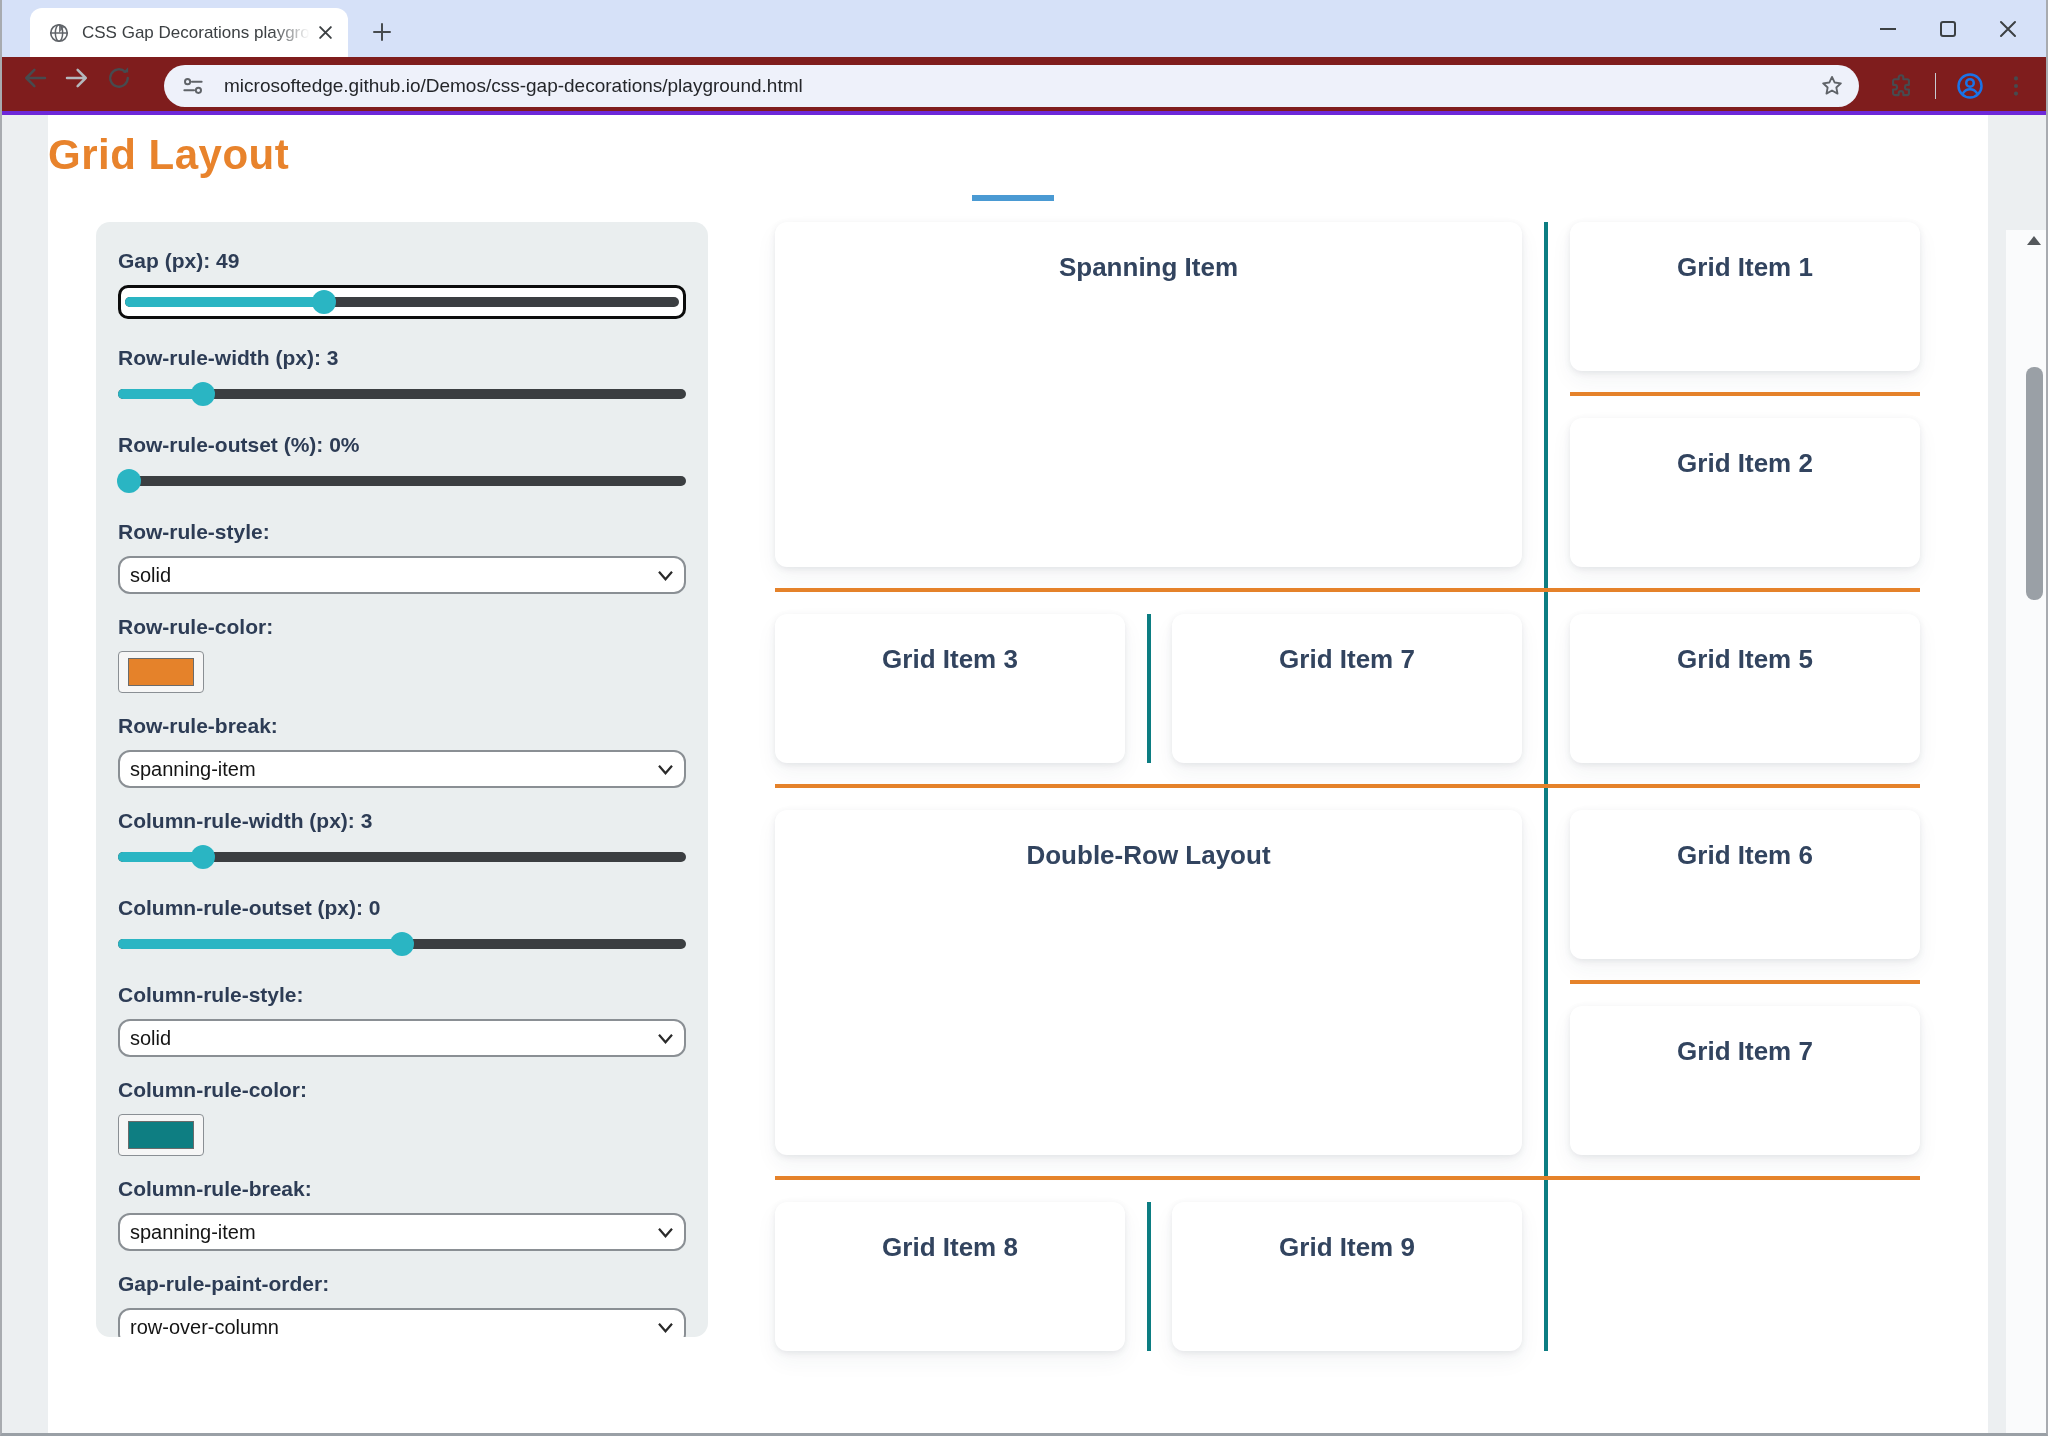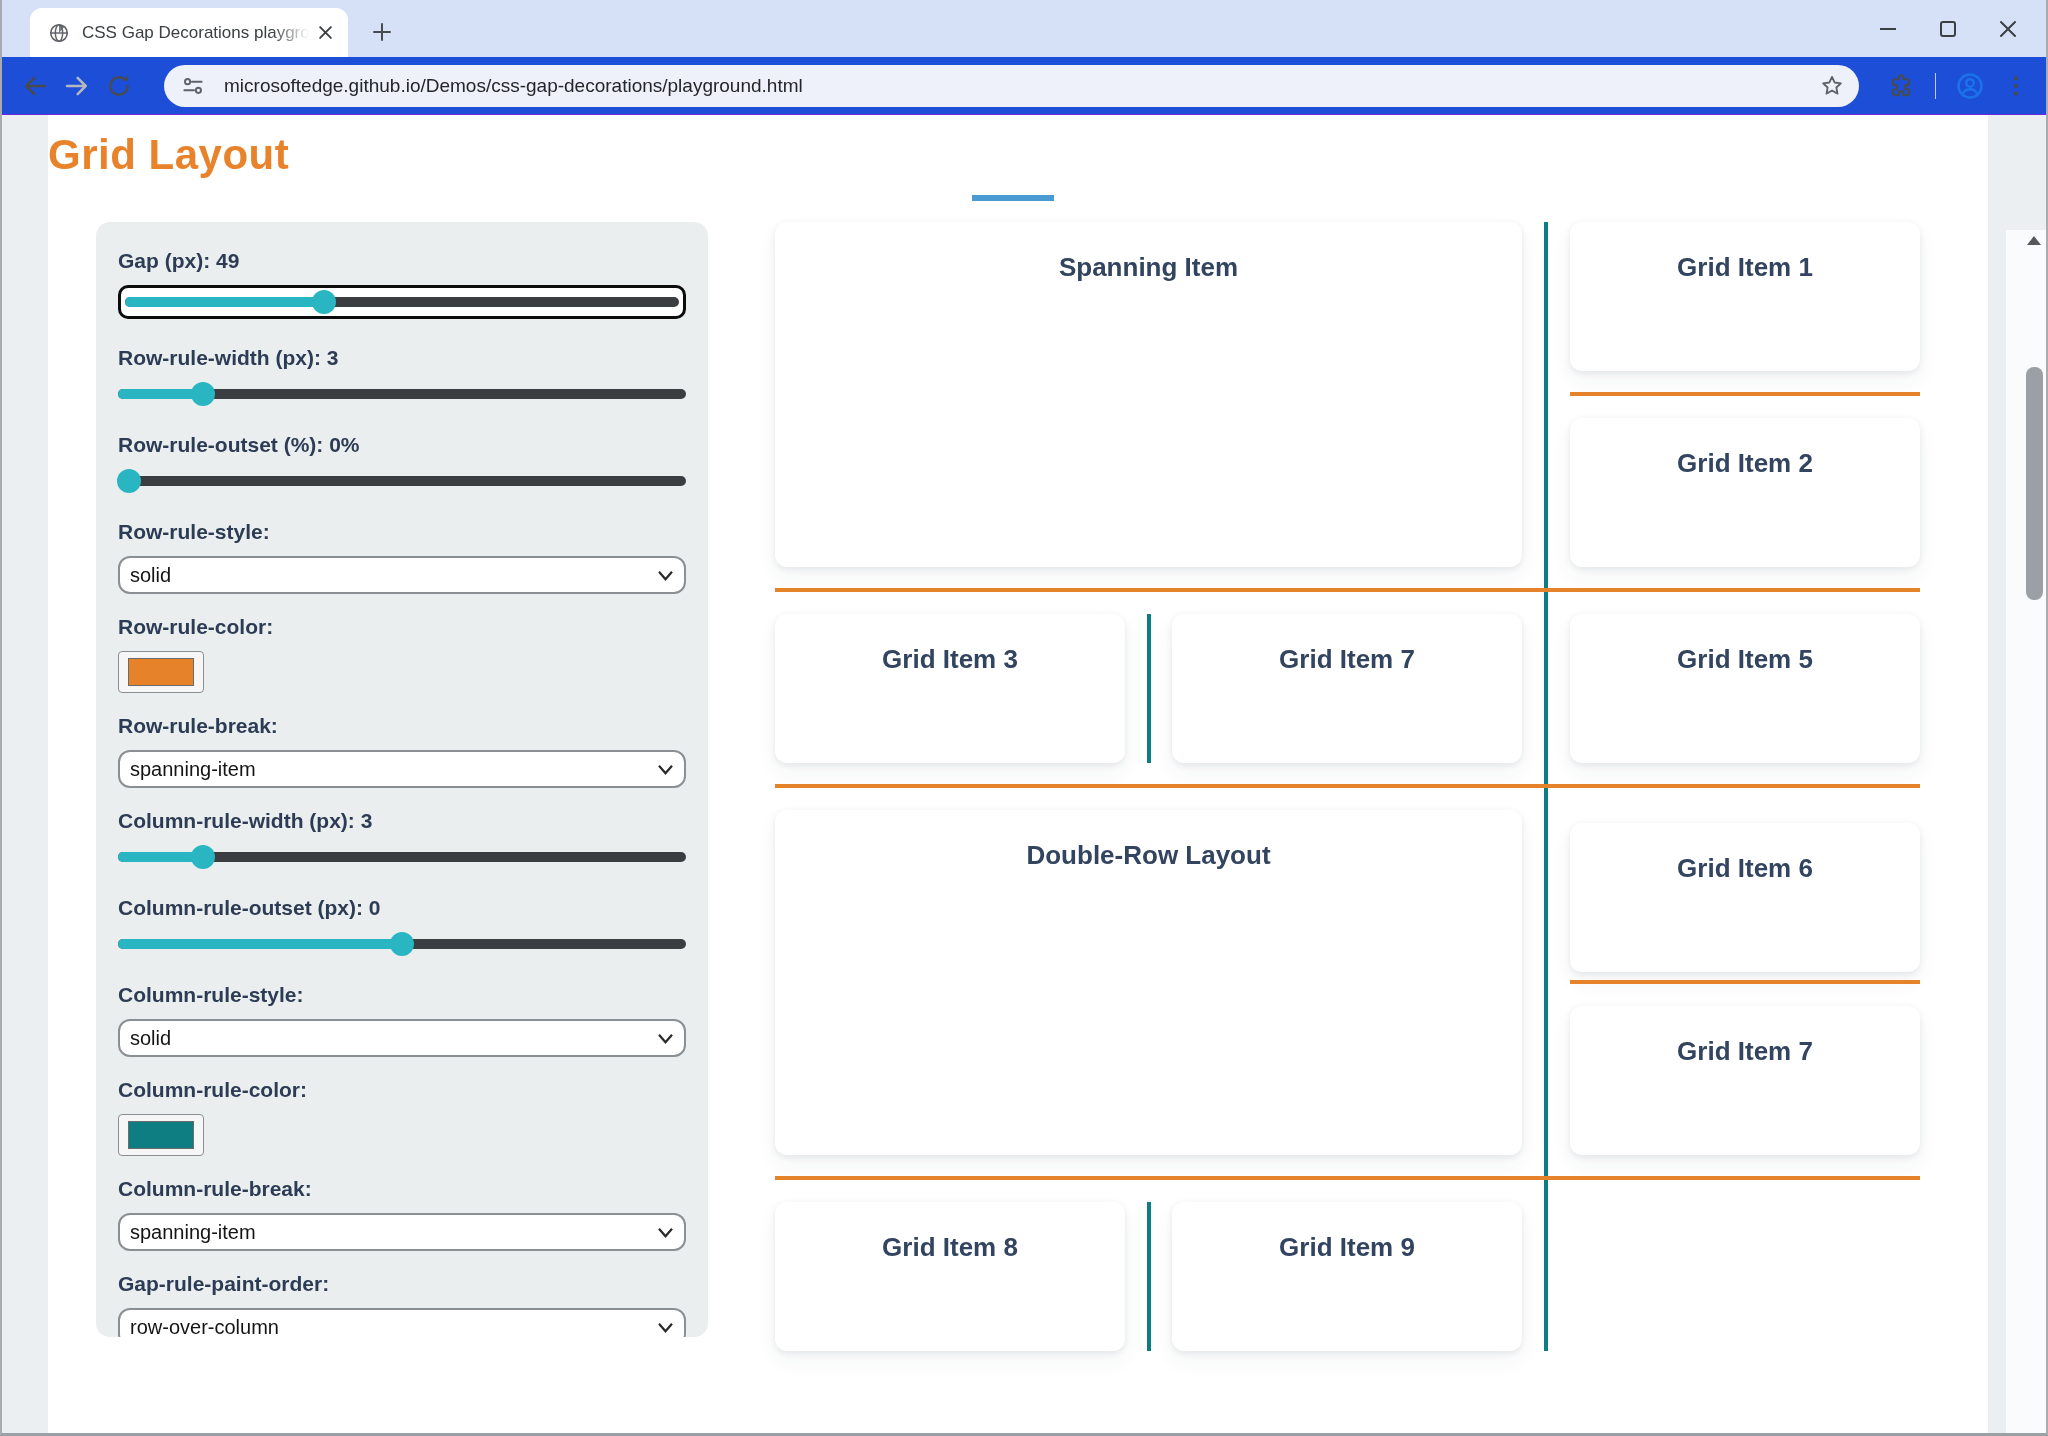--- a/index.html
+++ b/index.html
@@ -14,21 +14,21 @@
        border-radius:12px 12px 0 0;display:flex;align-items:center;padding:0 12px 0 18px;}
   .tab-title{flex:1;font-size:17px;color:#3c4043;white-space:nowrap;overflow:hidden;
        -webkit-mask-image:linear-gradient(90deg,#000 82%,transparent 98%);
        mask-image:linear-gradient(90deg,#000 82%,transparent 98%);}
   .tab-favicon{width:22px;height:22px;margin-right:12px;flex:0 0 auto;}
   .tab-close{width:22px;height:22px;flex:0 0 auto;display:flex;align-items:center;justify-content:center;border-radius:50%;}
   .newtab{position:absolute;left:362px;top:14px;width:36px;height:36px;display:flex;align-items:center;justify-content:center;border-radius:50%;}
   .wincontrols{position:absolute;right:8px;top:0;height:57px;display:flex;align-items:center;}
   .winbtn{width:60px;height:46px;display:flex;align-items:center;justify-content:center;}
 
-  .toolbar{position:absolute;left:0;top:57px;width:100%;height:58px;background:#1d4ed8;border-bottom:1px solid #6d28d9;display:flex;align-items:center;}
+  .toolbar{position:absolute;left:0;top:57px;width:100%;height:58px;background:#7f1d1d;border-bottom:4px solid #6d28d9;display:flex;align-items:flex-start;}
   .navbtn{width:42px;height:42px;display:flex;align-items:center;justify-content:center;border-radius:50%;flex:0 0 auto;}
   .navbtn.back{margin-left:12px;}
   .urlpill{position:absolute;left:162px;top:8px;width:1695px;height:42px;background:#eef1fa;border-radius:21px;
            display:flex;align-items:center;padding:0 14px 0 16px;}
   .url-text{flex:1;font-size:19px;color:#24262a;margin-left:18px;white-space:nowrap;overflow:hidden;}
   .toolbar-right{position:absolute;right:10px;top:8px;height:42px;display:flex;align-items:center;gap:6px;}
   .tb-sep{width:1px;height:26px;background:#c7cbd1;margin:0 8px;}
   .tb-icon{width:40px;height:40px;display:flex;align-items:center;justify-content:center;border-radius:50%;}
 
   
@@ -277,21 +277,21 @@
         <div class="rule-h" style="left:795px;top:758px;width:350px"></div>
         <div class="rule-h" style="left:0;top:954px;width:1145px"></div>
 
         <div class="card" style="left:0;top:0;width:747px;height:345px">Spanning Item</div>
         <div class="card" style="left:795px;top:0;width:350px;height:149px">Grid Item 1</div>
         <div class="card" style="left:795px;top:196px;width:350px;height:149px">Grid Item 2</div>
         <div class="card" style="left:0;top:392px;width:350px;height:149px">Grid Item 3</div>
         <div class="card" style="left:397px;top:392px;width:350px;height:149px">Grid Item 7</div>
         <div class="card" style="left:795px;top:392px;width:350px;height:149px">Grid Item 5</div>
         <div class="card" style="left:0;top:588px;width:747px;height:345px">Double-Row Layout</div>
-        <div class="card" style="left:795px;top:601px;width:350px;height:149px">Grid Item 6</div>
+        <div class="card" style="left:795px;top:588px;width:350px;height:149px">Grid Item 6</div>
         <div class="card" style="left:795px;top:784px;width:350px;height:149px">Grid Item 7</div>
         <div class="card" style="left:0;top:980px;width:350px;height:149px">Grid Item 8</div>
         <div class="card" style="left:397px;top:980px;width:350px;height:149px">Grid Item 9</div>
       </div>
     </div>
 
     <div class="scrollbar">
       <div class="sb-arrow-up"></div>
       <div class="sb-thumb"></div>
 

